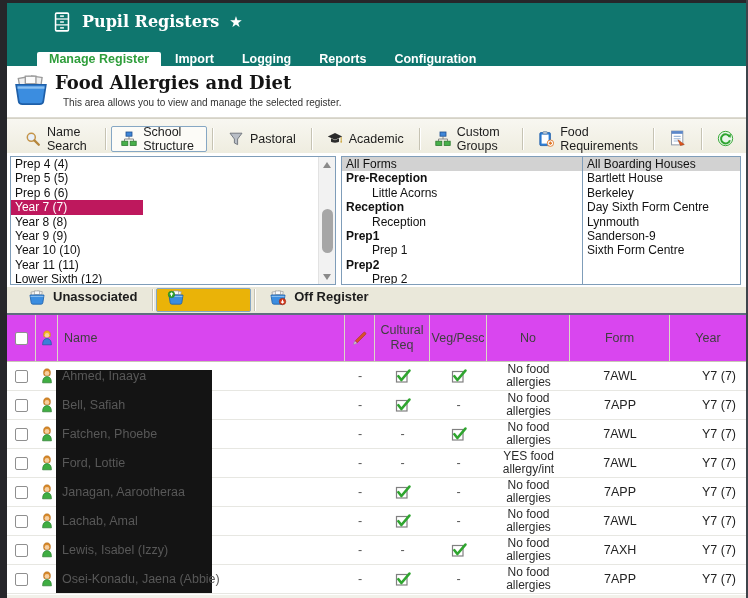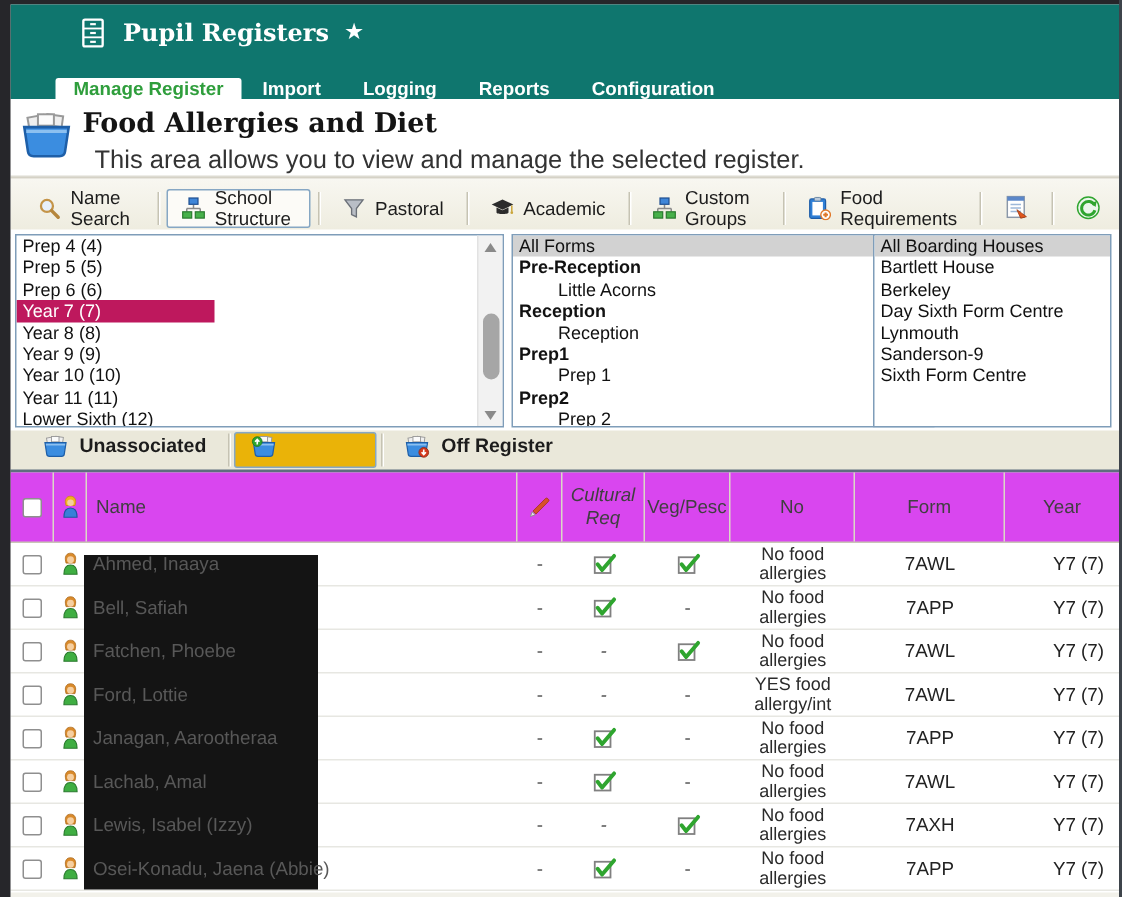--- a/index.html
+++ b/index.html
@@ -19,21 +19,21 @@
   .nav-tabs{position:absolute;left:0;bottom:0;right:0;height:26px;display:flex;align-items:flex-end;}
   .tab{display:flex;align-items:center;padding:0 14px;color:#fff;font-weight:bold;font-size:12.5px;cursor:default;}
   .tab.active{background:#fff;color:#2f9e3c;border-radius:2px 2px 0 0;margin-left:30px;padding:0 12px;}
 
   
   .page-head{position:absolute;left:7px;top:66px;right:2px;height:52px;background:#fff;
              border-bottom:1px solid #dddbd2;}
   .page-head .ic-lg{position:absolute;left:5px;top:6px;}
   .page-title{position:absolute;left:48px;top:6px;font-family:"DejaVu Serif",serif;font-weight:bold;
               font-size:18px;color:#141414;}
-  .page-sub{position:absolute;left:56px;top:31px;font-size:17px;color:#333;}
+  .page-sub{position:absolute;left:56px;top:31px;font-size:10px;color:#333;}
 
   
   .toolbar{position:absolute;left:7px;top:118px;right:2px;height:41px;
            background:linear-gradient(#f8f7f1,#edebdd);border-top:1px solid #d5d2c6;
            border-bottom:1px solid #b9b6a8;display:flex;align-items:center;padding-left:6px;}
   .tbtn{display:flex;align-items:center;gap:6px;height:26px;padding:0 9px;margin:0 2px;
         font-size:12.5px;color:#1c1c1c;border:1px solid transparent;border-radius:2px;cursor:default;}
   .tbtn.sel{border:1px solid #86a7c4;background:#fcfbf7;}
   .vsep{width:1px;height:22px;background:#c6c3b3;box-shadow:1px 0 0 #fff;margin:0 3px;flex:0 0 1px;}
   .ic{display:inline-flex;align-items:center;justify-content:center;line-height:0;}
@@ -71,21 +71,21 @@
   .stbtn.sel{border:1px solid #86a7c4;background:#eab308;flex-direction:column;}
 
   
   .ghead{position:absolute;left:7px;top:315px;right:2px;height:47px;background:#d946ef;
          border-bottom:1px solid #c9c6b6;display:flex;}
   .hc{display:flex;flex-direction:column;align-items:center;justify-content:center;
       border-right:1px solid #dbd8c6;font-size:12.5px;color:#3f3f3f;line-height:15px;
       text-align:center;overflow:hidden;white-space:nowrap;}
   .hc:last-child{border-right:none;}
   .hc.left{align-items:flex-start;padding-left:6px;}
-  .c0{width:29px;} .c1{width:22px;} .c2{width:287px;} .c3{width:30px;} .c4{width:55px;font-style:italic;}
+  .c0{width:29px;} .c1{width:22px;} .c2{width:287px;} .c3{width:30px;} .c4{width:55px;}
   .c5{width:57px;} .c6{width:83px;} .c7{width:100px;} .c8{width:76px;}
 
   .gbody{position:absolute;left:7px;top:362px;right:2px;height:233px;background:#fff;}
   .row{display:flex;height:29px;align-items:center;border-bottom:1px solid #e7e7e2;}
   .cell{display:flex;align-items:center;justify-content:center;height:100%;font-size:12.5px;color:#222;}
   .cell.left{justify-content:flex-start;padding-left:4px;}
   .dash{color:#555;}
   .alg{text-align:center;line-height:13px;font-size:12px;color:#2b2b2b;padding:0 2px;}
   .yr{width:100%;text-align:right;padding-right:10px;}
   .frm{text-align:center;}

